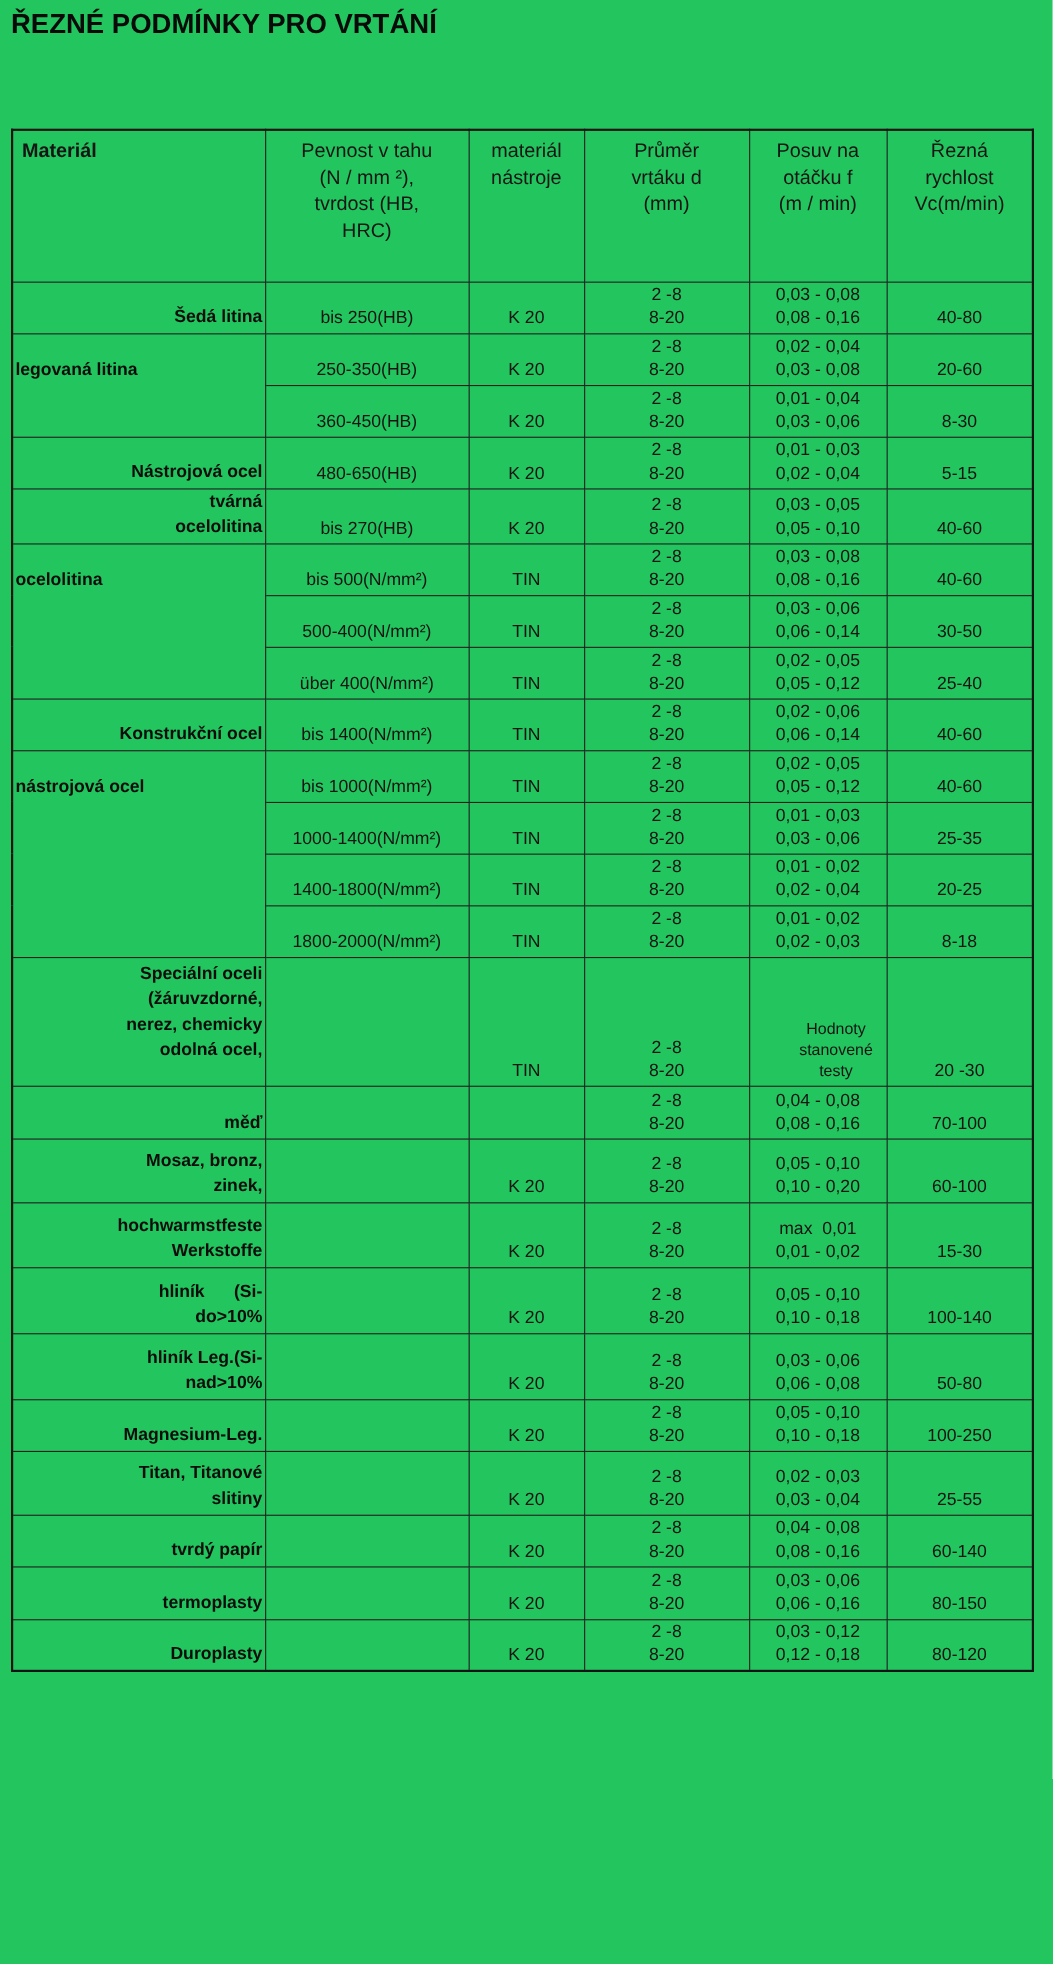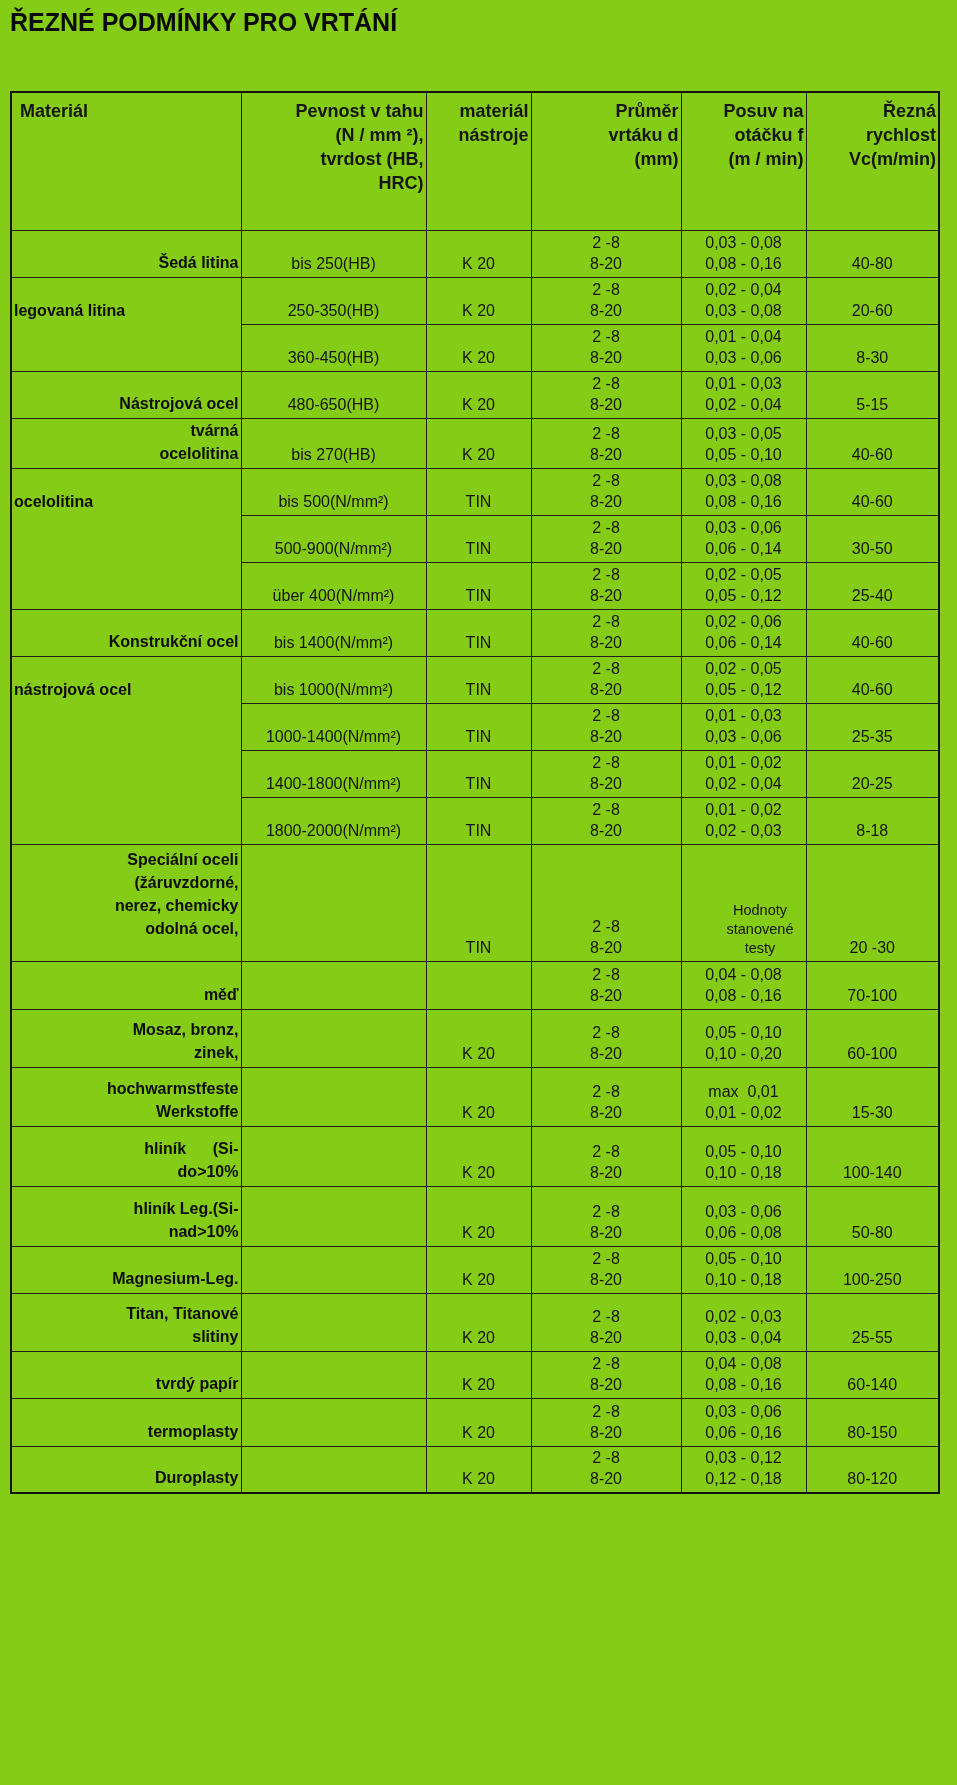--- a/index.html
+++ b/index.html
@@ -6,52 +6,52 @@
     margin: 0;
     padding: 0;
     background: #ffffff;
     font-family: "Liberation Sans", "DejaVu Sans", sans-serif;
     color: #111;
   }
   .page {
     position: relative;
     width: 957px;
     height: 1785px;
-    background: #84cc16;
+    background: #22c55e;
     overflow: hidden;
   }
   .title {
     margin: 0;
     padding: 8px 0 0 10px;
     font-size: 25px;
     font-weight: bold;
     letter-spacing: 0px;
     color: #0a0a0a;
   }
   table.cond {
-    margin: 54px 0 0 10px;
+    margin: 80px 0 0 10px;
     width: 928px;
     border-collapse: collapse;
     table-layout: fixed;
     border: 2.5px solid #141414;
   }
   table.cond th, table.cond td {
     border: 1.8px solid #1f1f1f;
     padding: 0 2px 3px 2px;
     white-space: pre-wrap;
     overflow: hidden;
   }
   
   tr.hdr th {
     vertical-align: top;
     padding-top: 6px;
-    font-weight: bold;
+    font-weight: normal;
     font-size: 18px;
     line-height: 24px;
-    text-align: right;
+    text-align: center;
     color: #151515;
   }
   tr.hdr th.c-mat {
     text-align: left;
     padding-left: 8px;
     font-weight: bold;
   }
   
   td.c-mat {
     vertical-align: bottom;
@@ -189,21 +189,21 @@
       <td class="c-mat merged" rowspan="3"><div class="first-band">ocelolitina</div></td>
       <td class="c-pev">bis 500(N/mm²)</td>
       <td class="c-nas">TIN</td>
       <td class="c-pru">2 -8
 8-20</td>
       <td class="c-pos">0,03 - 0,08
 0,08 - 0,16</td>
       <td class="c-vc">40-60</td>
     </tr>
     <tr class="h47">
-      <td class="c-pev">500-900(N/mm²)</td>
+      <td class="c-pev">500-400(N/mm²)</td>
       <td class="c-nas">TIN</td>
       <td class="c-pru">2 -8
 8-20</td>
       <td class="c-pos">0,03 - 0,06
 0,06 - 0,14</td>
       <td class="c-vc">30-50</td>
     </tr>
     <tr class="h47">
       <td class="c-pev">über 400(N/mm²)</td>
       <td class="c-nas">TIN</td>

